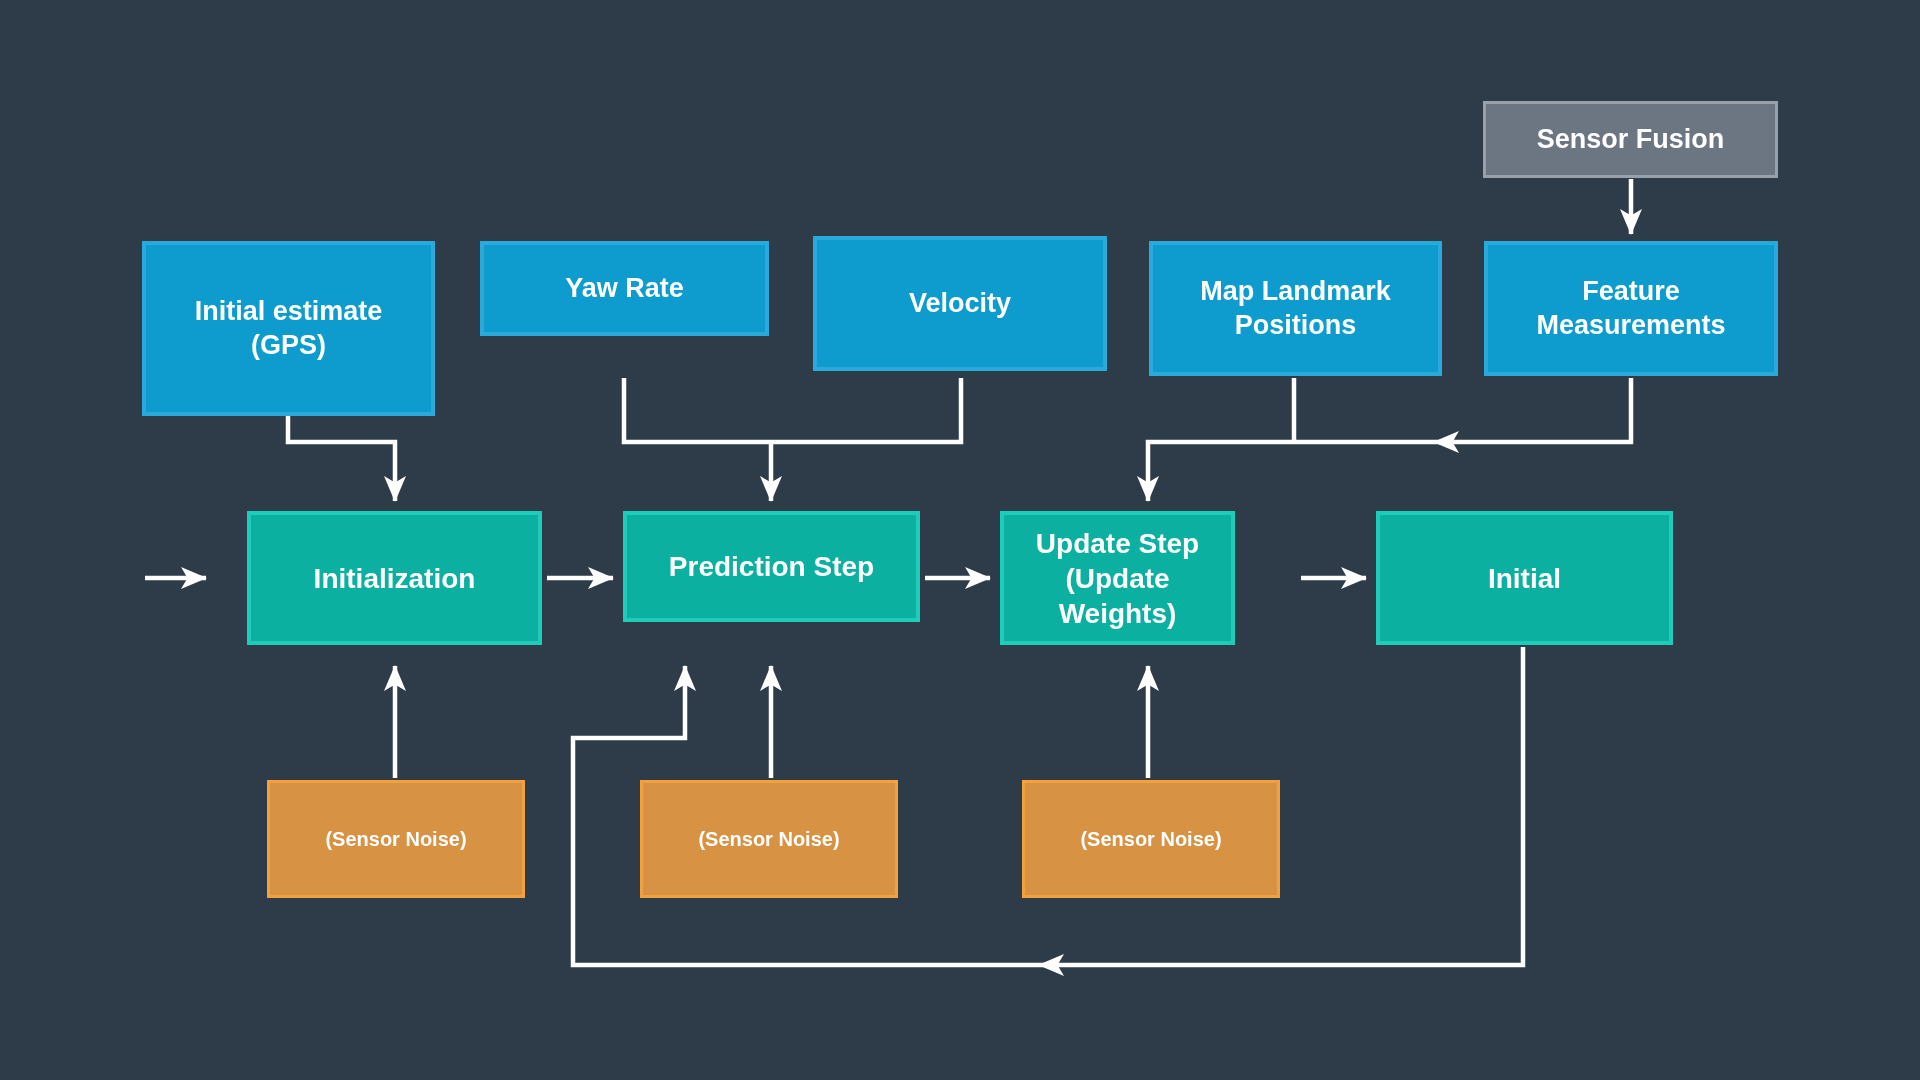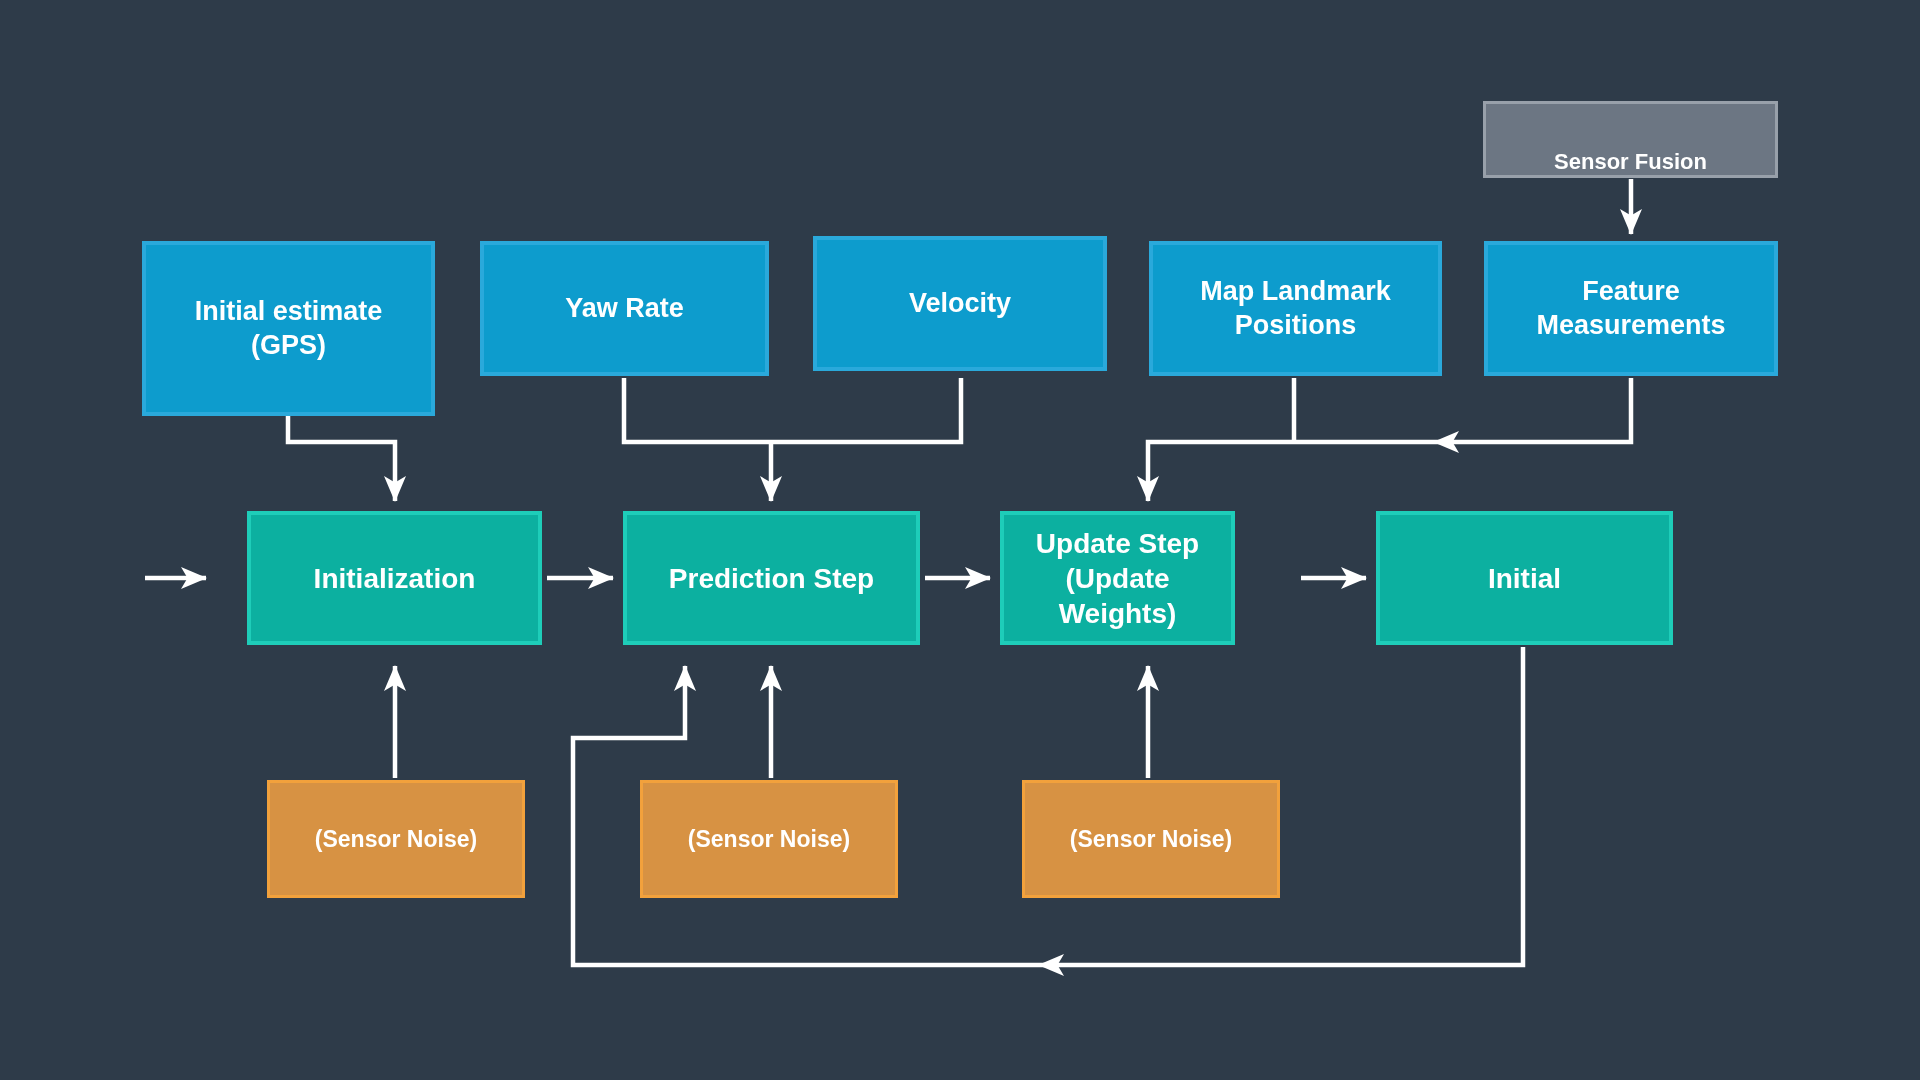--- a/index.html
+++ b/index.html
@@ -48,27 +48,26 @@
     font-size: 27px;
   }
   .node.teal {
     background: var(--process-fill, #0cb0a0);
     border: 4px solid var(--process-border, #1ecdb9);
     font-size: 28px;
   }
   .node.orange {
     background: var(--noise-fill, #d79243);
     border: 3px solid var(--noise-border, #f2a13c);
-    font-size: 23px;
+    font-size: 20px;
   }
   .node.gray {
     background: var(--fusion-fill, #6c7683);
     border: 3px solid var(--fusion-border, #98a0aa);
-    font-size: 22px;
-    align-items: flex-end;
+    font-size: 27px;
   }
 </style>
 </head>
 <body>
 
 <div id="canvas">
 
   <svg id="arrow-layer" viewBox="0 0 1920 1080" xmlns="http://www.w3.org/2000/svg">
     <defs>
       <marker id="ah" markerUnits="userSpaceOnUse" markerWidth="28" markerHeight="24" refX="25" refY="11" orient="auto">
@@ -101,39 +100,39 @@
   </svg>
 
   <div class="node gray" style="left:1483px; top:101px; width:295px; height:77px;">
     <span>Sensor Fusion</span>
   </div>
 
   <div class="node blue" style="left:142px; top:241px; width:293px; height:175px;">
     <span>Initial estimate
 (GPS)</span>
   </div>
-  <div class="node blue" style="left:480px; top:241px; width:289px; height:135px;">
+  <div class="node blue" style="left:480px; top:241px; width:289px; height:95px;">
     <span>Yaw Rate</span>
   </div>
   <div class="node blue" style="left:813px; top:236px; width:294px; height:135px;">
     <span>Velocity</span>
   </div>
   <div class="node blue" style="left:1149px; top:241px; width:293px; height:135px;">
     <span>Map Landmark
 Positions</span>
   </div>
   <div class="node blue" style="left:1484px; top:241px; width:294px; height:135px;">
     <span>Feature
 Measurements</span>
   </div>
 
   <div class="node teal" style="left:247px; top:511px; width:295px; height:134px;">
     <span>Initialization</span>
   </div>
-  <div class="node teal" style="left:623px; top:511px; width:297px; height:134px;">
+  <div class="node teal" style="left:623px; top:511px; width:297px; height:111px;">
     <span>Prediction Step</span>
   </div>
   <div class="node teal" style="left:1000px; top:511px; width:235px; height:134px;">
     <span>Update Step
 (Update Weights)</span>
   </div>
   <div class="node teal" style="left:1376px; top:511px; width:297px; height:134px;">
     <span>Initial</span>
   </div>
 

